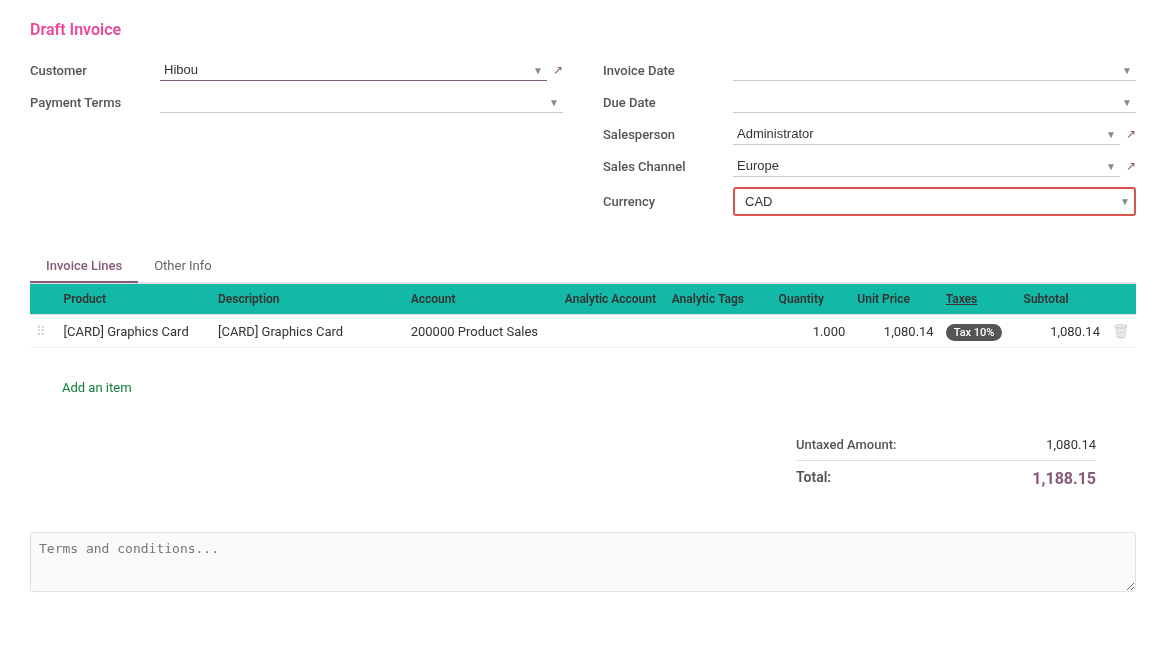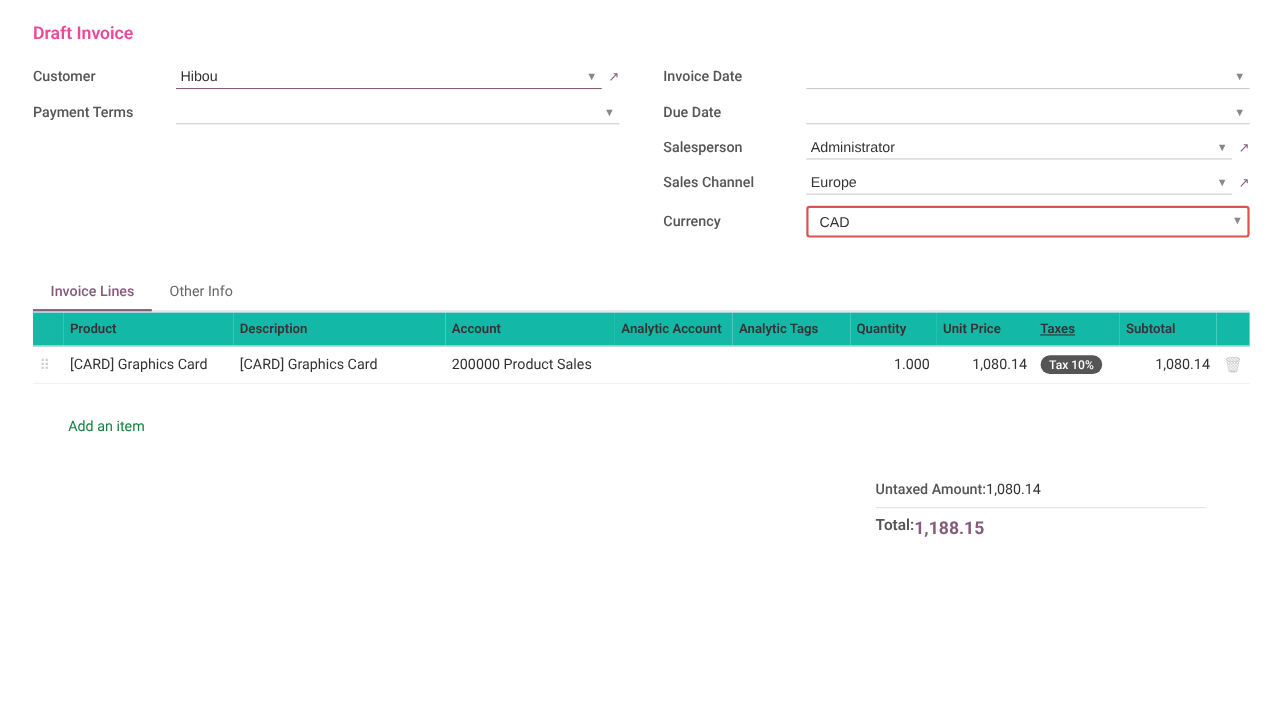--- a/index.html
+++ b/index.html
@@ -184,20 +184,21 @@
       display: flex;
       justify-content: flex-end;
       margin-top: 30px;
       padding-right: 40px;
     }
     .totals-table {
       width: 300px;
     }
     .totals-row {
       display: flex;
+      justify-content: space-between;
       padding: 4px 0;
       font-size: 13px;
     }
     .totals-label {
       color: #555;
       font-weight: 500;
     }
     .totals-value {
       color: #333;
       font-weight: 400;
@@ -376,13 +377,16 @@
         <span class="totals-label">Untaxed Amount:</span>
         <span class="totals-value">1,080.14</span>
       </div>
       <div class="totals-row total-final">
         <span class="totals-label">Total:</span>
         <span class="totals-value">1,188.15</span>
       </div>
     </div>
   </div>
 
+  <div class="terms-section">
+    <textarea class="terms-textarea" placeholder="Terms and conditions..." style=""></textarea>
+  </div>
 </div>
 
 </body></html>

